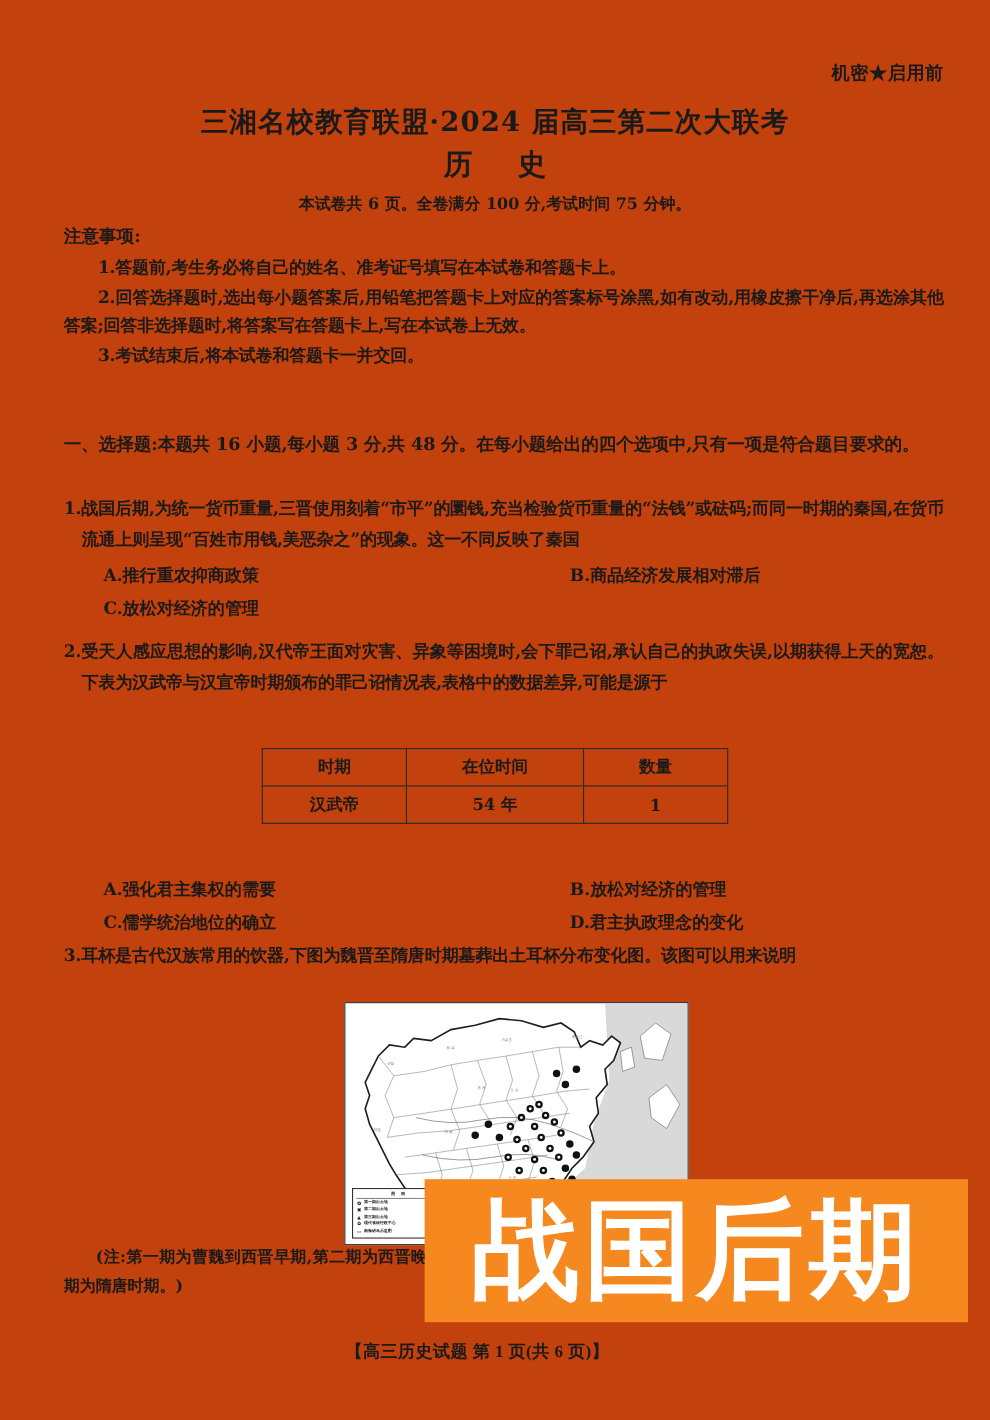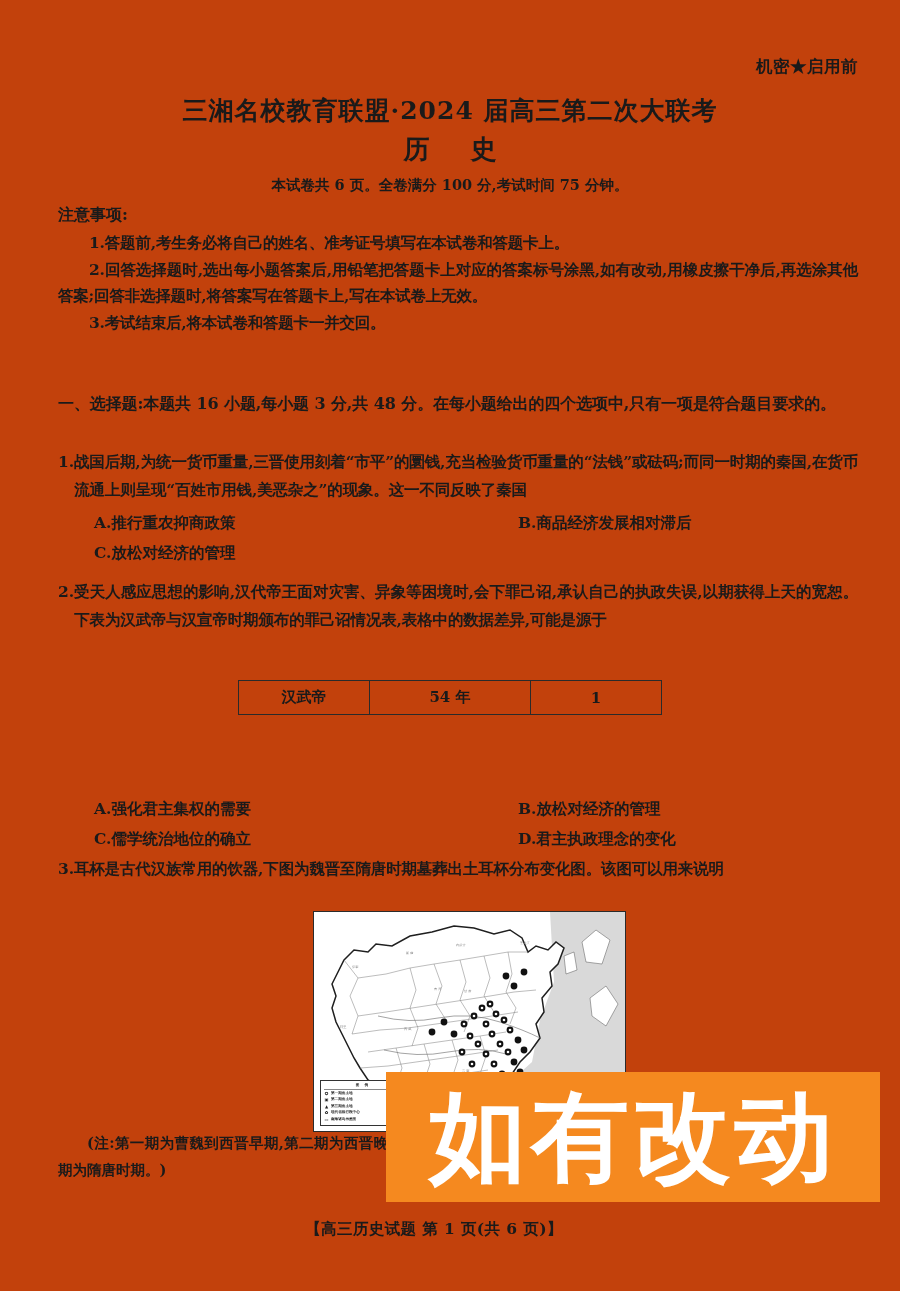--- a/index.html
+++ b/index.html
@@ -256,20 +256,21 @@
   
   .footer {
     position: absolute;
     top: 1219px;
     left: 0;
     width: 868px;
     text-align: center;
     font-size: 15.5px;
     font-weight: bold;
     letter-spacing: 0.4px;
+    font-family: Liberation Serif, serif;
   }
 </style>
 </head>
 <body>
 
 <div class="page">
 
   <div class="secret-line">机密★启用前</div>
   <div class="exam-title">三湘名校教育联盟·2024 届高三第二次大联考</div>
   <div class="subject-title">历 史</div>
@@ -293,20 +294,25 @@
     </div>
   </div>
 
   <div class="question" id="q2">
     <div class="q-body">2.受天人感应思想的影响,汉代帝王面对灾害、异象等困境时,会下罪己诏,承认自己的执政失误,以期获得上天的宽恕。下表为汉武帝与汉宣帝时期颁布的罪己诏情况表,表格中的数据差异,可能是源于</div>
   </div>
 
   <div class="table-wrap">
     <table class="data-table">
       <tbody>
+        <tr>
+          <td class="c0">时期</td>
+          <td class="c1">在位时间</td>
+          <td class="c2">数量</td>
+        </tr>
         <tr>
           <td class="c0">汉武帝</td>
           <td class="c1 num">54 年</td>
           <td class="c2 num">1</td>
         </tr>
       </tbody>
     </table>
   </div>
 
   <div class="question" style="top:790px;">
@@ -457,18 +463,18 @@
         <span>南海诸岛示意图</span>
       </div>
     </div>
 
     <div class="map-inset"></div>
   </div>
 
   <div class="figure-note">(注:第一期为曹魏到西晋早期,第二期为西晋晚期到南北朝,第三期为隋唐时期。)</div>
 
   <div class="watermark">
-    <span>如有改动</span>
+    <span>战国后期</span>
   </div>
 
   <div class="footer">【高三历史试题  第 1 页(共 6 页)】</div>
 
 </div>
 
 </body></html>

